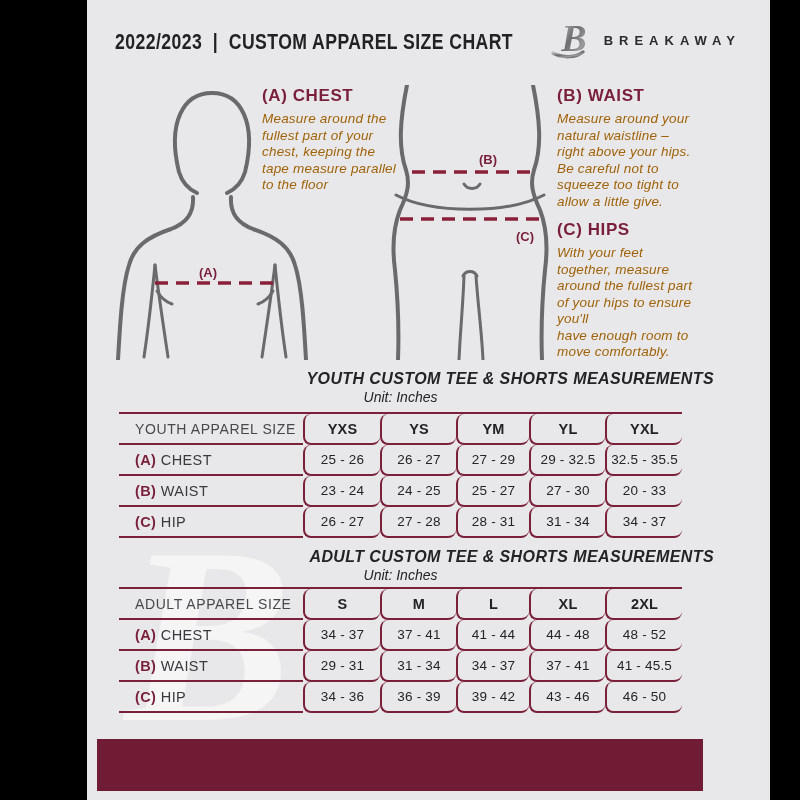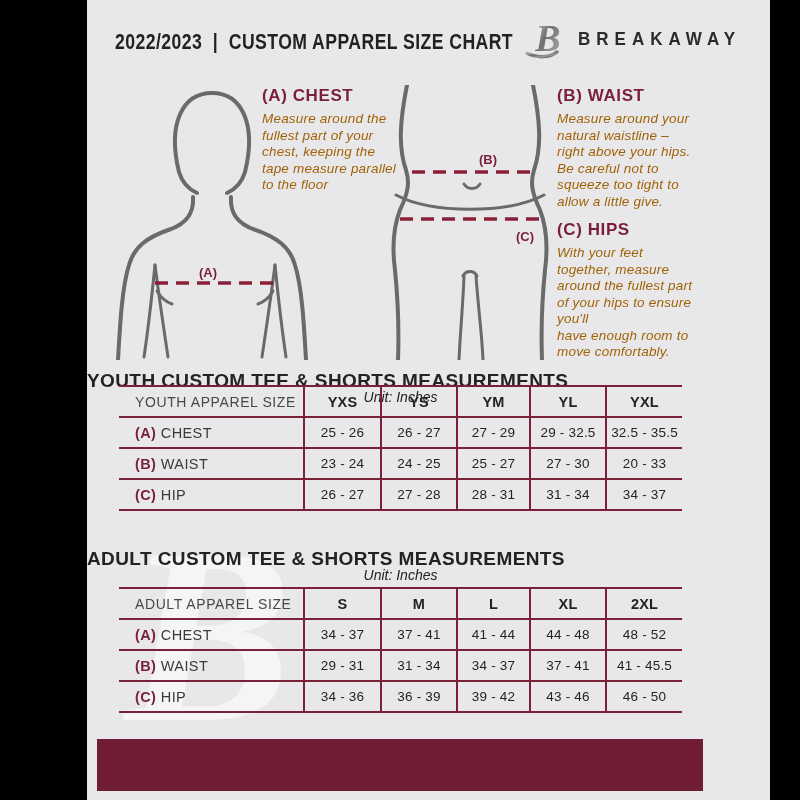--- a/index.html
+++ b/index.html
@@ -15,21 +15,21 @@
   
   .hdr-title {
     position:absolute; left:28px; top:28px;
     font-size:21px; font-weight:bold; color:#222224;
     letter-spacing:0.5px; white-space:pre;
     transform:scale(0.84,1.08); transform-origin:left top;
   }
   .brand { position:absolute; right:29px; top:18px; display:flex; align-items:center; }
   .brand svg { width:44px; height:44px; margin-right:10px; }
   .wordmark {
-    font-size:17px; font-weight:bold; color:#2b2b2d; letter-spacing:6px;
+    font-size:13px; font-weight:bold; color:#2b2b2d; letter-spacing:6px;
     transform:scaleY(1.05);
   }
   
   .fig { position:absolute; }
   #fig-chest { left:28px; top:85px; width:200px; height:275px; }
   #fig-waist-hips { left:303px; top:85px; width:160px; height:275px; }
   .outline { fill:none; stroke:#6a6a6c; stroke-width:4; stroke-linecap:round; }
   .thin { stroke-width:3; }
   .dash { stroke:#8a2038; stroke-width:3.5; stroke-dasharray:13 8; fill:none; }
   .fig-label { font-family:"Liberation Sans",sans-serif; font-size:13px; font-weight:bold; fill:#7a1f3b; }
@@ -40,43 +40,43 @@
   }
   .desc-body {
     margin-top:5px; font-size:13.5px; font-style:italic; color:#a16207;
     line-height:16.5px; letter-spacing:0.2px; white-space:pre-line;
   }
   #desc-chest { left:175px; top:86px; width:150px; }
   #desc-waist { left:470px; top:86px; width:150px; }
   #desc-hips  { left:470px; top:220px; width:152px; }
   
   .tbl-title {
-    position:absolute; left:0; width:627px; text-align:left;
-    font-size:19px; font-weight:bold; color:#232325; letter-spacing:0.4px;
+    position:absolute; left:0; width:627px; text-align:right;
+    font-size:16px; font-weight:bold; color:#232325; letter-spacing:0.4px;font-style:italic;
   }
   .tbl-unit {
     position:absolute; left:0; width:627px; text-align:center;
     font-size:14px; font-style:italic; color:#232325;
   }
   #youth-title { top:370px; } #youth-unit { top:389px; }
   #adult-title { top:548px; } #adult-unit { top:567px; }
   
   .size-table {
     position:absolute; left:32px; width:563px;
     display:grid; grid-template-columns:184px 77px 76px 73px 76px 77px;
     grid-auto-rows:31px; border-top:2px solid #7a2038; z-index:1;
   }
-  #youth-table { top:385px; }
+  #youth-table { top:412px; }
   #adult-table { top:587px; }
   .cell {
     box-sizing:border-box; border-bottom:2px solid #7a2038;
     display:flex; align-items:center; justify-content:center;
     font-size:13.5px; color:#242426; letter-spacing:0.2px;
   }
-  .cell.colsep { border-left:2px solid #7a2038; }
+  .cell.colsep { border-left:2px solid #7a2038;border-radius:8px; }
   .cell.head { font-weight:bold; font-size:14.5px; color:#232325; }
   .cell.label-cell { justify-content:flex-start; padding-left:16px; }
   .cell.size-col-label {
     font-weight:normal; font-size:14px; color:#48484b; letter-spacing:0.6px;
   }
   .row-label { font-size:14.5px; color:#3a3a3d; letter-spacing:0.4px; }
   .row-label .prefix { font-weight:bold; color:#7a1f3b; }
   
   .watermark {
     position:absolute; left:38px; top:528px; z-index:0;

